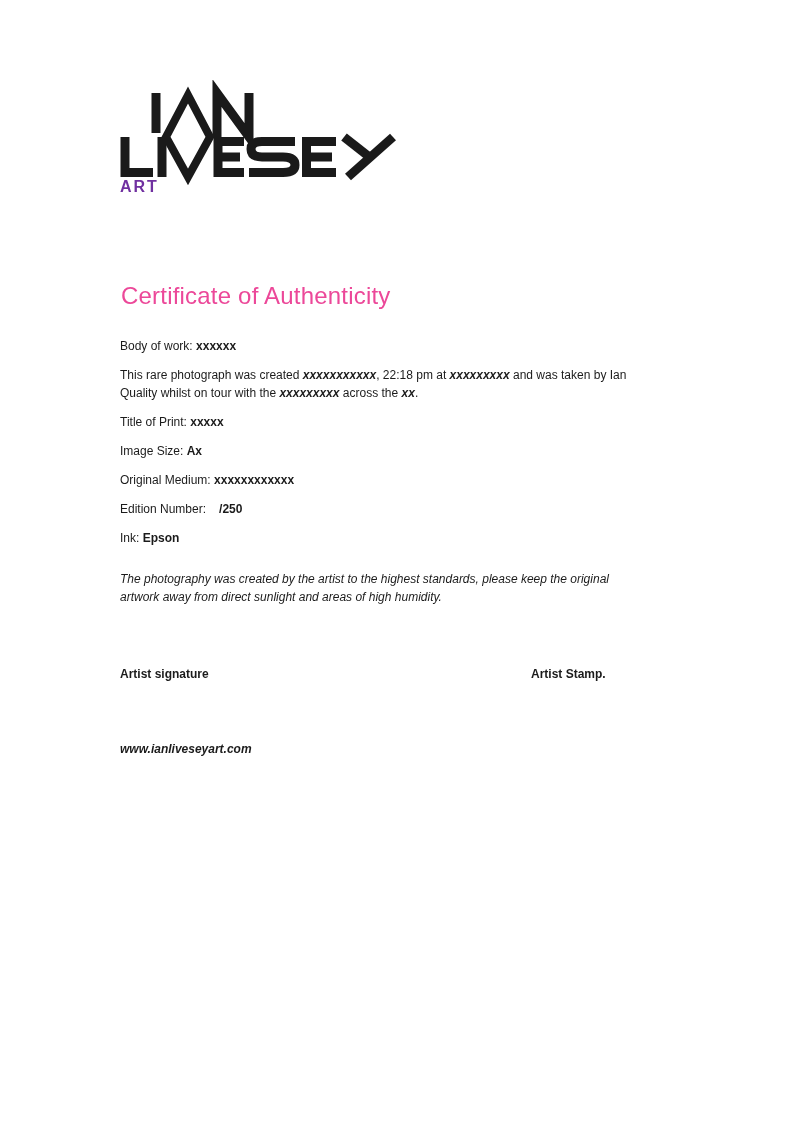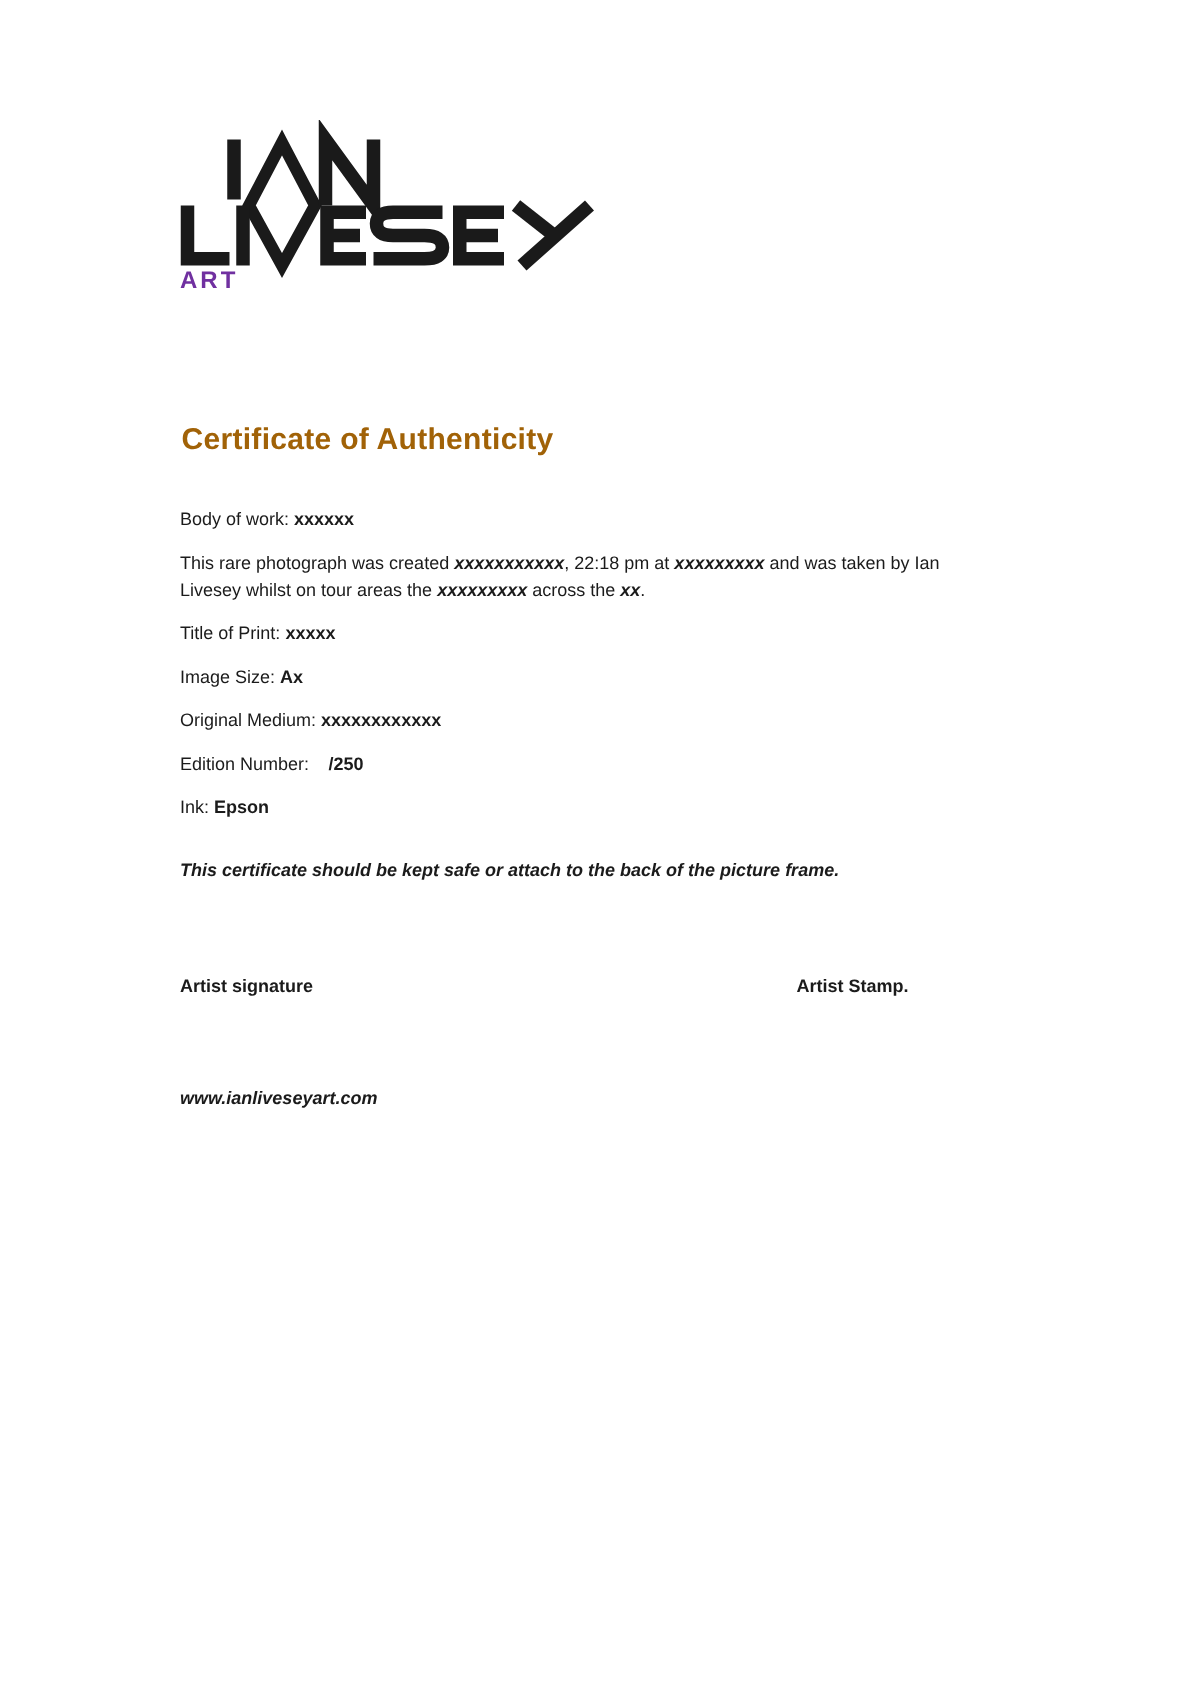--- a/index.html
+++ b/index.html
@@ -4,21 +4,21 @@
 <style>
   html,body { margin:0; padding:0; background:#ffffff; }
   .page {
     position:relative; width:776px; height:1122px; background:#ffffff;
     font-family:"Liberation Sans", sans-serif; color:#1b1b1b; overflow:hidden;
   }
   .logo { position:absolute; left:110px; top:80px; width:340px; height:120px; }
   .logo svg { display:block; }
   .cert-title {
     position:absolute; left:121px; top:282px; margin:0;
-    font-size:20px; font-weight:bold; color:#a16207; letter-spacing:0.2px;
+    font-size:24px; font-weight:normal; color:#ec4899; letter-spacing:0.2px;
   }
   .content {
     position:absolute; left:120px; top:337px; width:557px;
     font-size:12px; line-height:18px;
   }
   .content p { margin:0 0 11px 0; }
   .val { font-weight:bold; }
   .phi { font-weight:bold; font-style:italic; }
   .gap-val { font-weight:bold; margin-left:13px; }
   .note-italic { font-style:italic; margin-top:23px !important; }
@@ -58,35 +58,35 @@
       <text x="10" y="112" font-family="Liberation Sans, sans-serif" font-size="16" font-weight="bold" letter-spacing="2" fill="#7030A0">ART</text>
     </svg>
   </div>
 
   <h1 class="cert-title">Certificate of Authenticity</h1>
 
   <div class="content">
 
     <p><span>Body of work: </span><span class="val">xxxxxx</span></p>
 
-    <p><span>This rare photograph was created </span><span class="phi">xxxxxxxxxxx</span><span>, 22:18 pm at </span><span class="phi">xxxxxxxxx</span><span> and was taken by Ian</span><br><span>Livesey whilst on tour areas the </span><span class="phi">xxxxxxxxx</span><span> across the </span><span class="phi">xx</span><span>.</span></p>
+    <p><span>This rare photograph was created </span><span class="phi">xxxxxxxxxxx</span><span>, 22:18 pm at </span><span class="phi">xxxxxxxxx</span><span> and was taken by Ian</span><br><span>Quality whilst on tour with the </span><span class="phi">xxxxxxxxx</span><span> across the </span><span class="phi">xx</span><span>.</span></p>
 
     <p><span>Title of Print: </span><span class="val">xxxxx</span></p>
 
     <p><span>Image Size: </span><span class="val">Ax</span></p>
 
     <p><span>Original Medium: </span><span class="val">xxxxxxxxxxxx</span></p>
 
     <p><span>Edition Number:</span><span class="gap-val">/250</span></p>
 
 
 
     <p><span>Ink: </span><span class="val">Epson</span></p>
 
+    <p class="note-italic"><span>The photography was created by the artist to the highest standards, please keep the original</span><br><span>artwork away from direct sunlight and areas of high humidity.</span></p>
 
-    <p class="note-bold-italic">This certificate should be kept safe or attach to the back of the picture frame.</p>
 
     <p class="sig-row"><span>Artist signature</span><span class="stamp">Artist Stamp.</span></p>
 
     <p class="website">www.ianliveseyart.com</p>
 
   </div>
 </div>
 
 </body></html>

